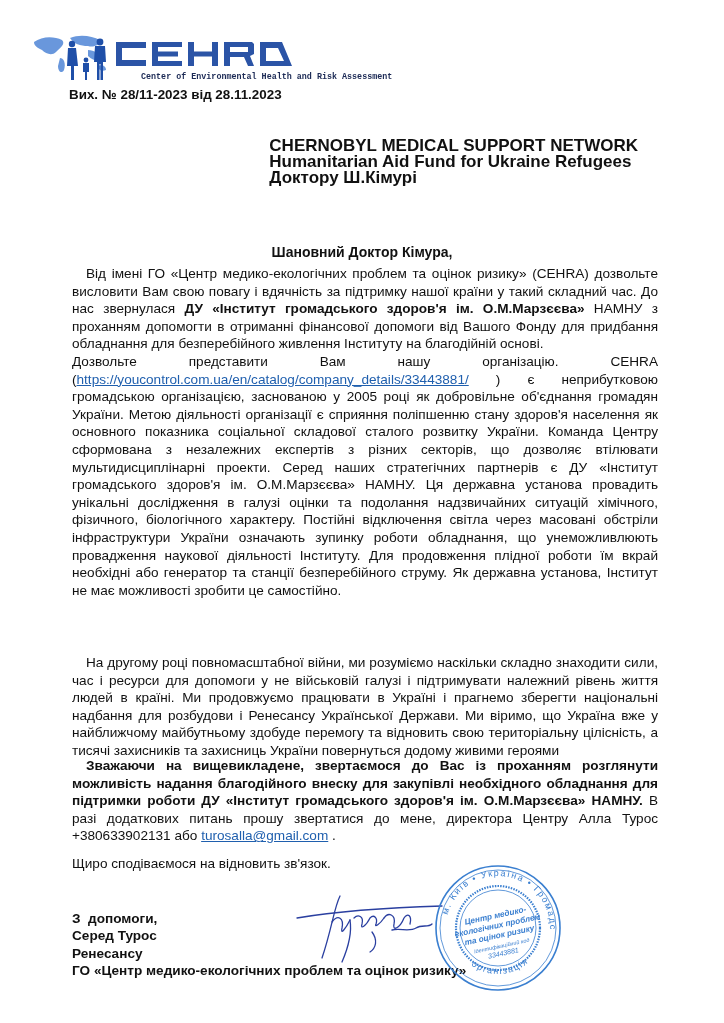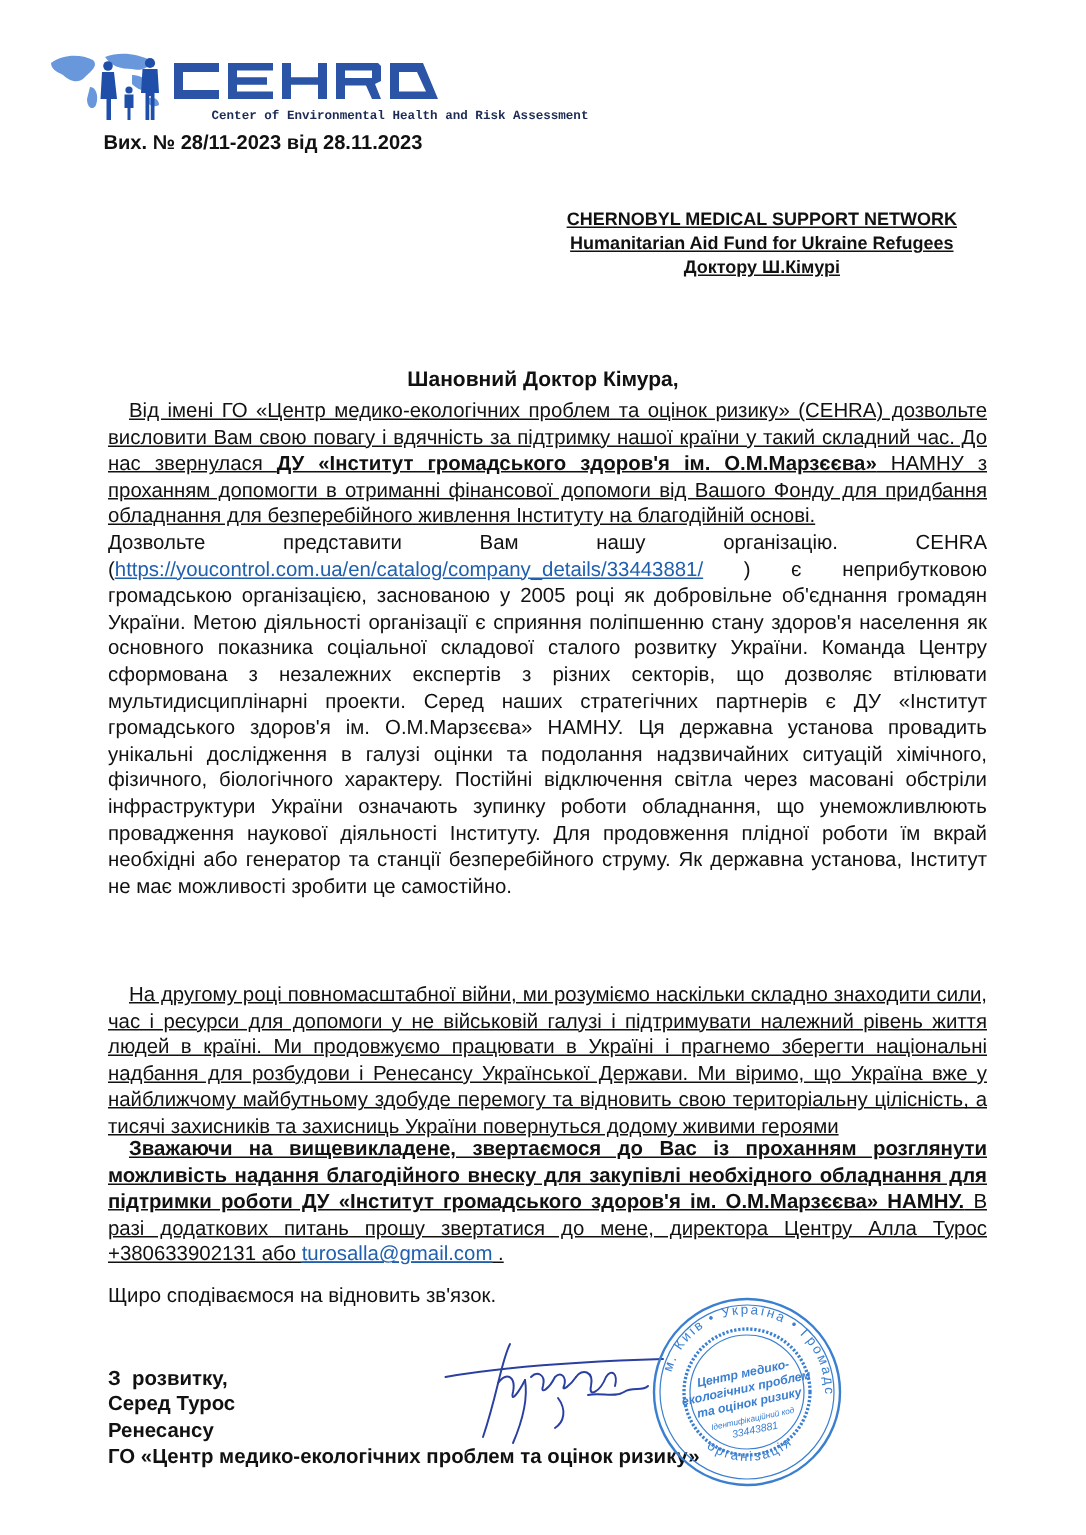--- a/index.html
+++ b/index.html
@@ -3,29 +3,29 @@
 <meta charset="utf-8">
 <style>
   html, body { margin:0; padding:0; background:#ffffff; }
   body { width:724px; height:1023px; position:relative; overflow:hidden;
          font-family:"Liberation Sans", sans-serif; color:#111; }
   .logo { position:absolute; left:30px; top:30px; width:300px; height:54px; }
   .logo svg { display:block; }
   .logo-sub { position:absolute; left:111px; top:42px; font-family:Liberation Mono, monospace;
               font-size:8.4px; font-weight:bold; color:#1c2a55; white-space:nowrap; }
   .ref { position:absolute; left:69px; top:87px; font-size:13.4px; font-weight:bold; }
-  .recipient { position:absolute; right:86px; top:138px; text-align:center; font-weight:bold; font-size:12px; line-height:16px;text-decoration:underline; }
+  .recipient { position:absolute; right:86px; top:138px; text-align:left; font-weight:bold; font-size:17px; line-height:16px; }
   .salutation { position:absolute; left:0; width:724px; top:244px; text-align:center; font-weight:bold; font-size:14px; }
   .body { position:absolute; left:72px; width:586px; font-size:13.6px; line-height:17.6px; text-align:justify; }
   .p1 { top:265px; }
   .p3 { top:654px; }
   .p4 { top:757px; }
   .p5 { top:855px; }
   .body p { margin:0; }
-  .indent { text-indent:14px;text-decoration:underline; }
+  .indent { text-indent:14px; }
   .link { color:#1f5fae; text-decoration:underline; }
   .b { font-weight:bold; }
   .sign { position:absolute; left:72px; top:910px; font-weight:bold; font-size:13.6px; line-height:17.4px; }
   .signature { position:absolute; left:292px; top:888px; width:160px; height:80px; }
   .stamp { position:absolute; left:432px; top:862px; width:132px; height:132px; }
 </style>
 </head>
 <body>
 
 <div class="logo">
@@ -80,21 +80,21 @@
 
 <div class="body p4">
   <p class="indent"><span class="b">Зважаючи на вищевикладене, звертаємося до Вас із проханням розглянути можливість надання благодійного внеску для закупівлі необхідного обладнання для підтримки роботи ДУ «Інститут громадського здоров'я ім. О.М.Марзєєва» НАМНУ.</span><span> В разі додаткових питань прошу звертатися до мене, директора Центру Алла Турос +380633902131 або </span><a class="link">turosalla@gmail.com</a><span> .</span></p>
 </div>
 
 <div class="body p5">
   <p>Щиро сподіваємося на відновить зв'язок.</p>
 </div>
 
 <div class="sign">
-  <div style="white-space:pre">З  розвитку,</div>
+  <div style="white-space:pre">З  допомоги,</div>
   <div>Серед Турос</div>
   <div>Ренесансу</div>
   <div>ГО «Центр медико-екологічних проблем та оцінок ризику»</div>
 </div>
 
 <svg class="signature" viewBox="0 0 160 80">
   <g fill="none" stroke="#2a3fa0" stroke-width="1.3" stroke-linecap="round">
     <path d="M5 30 C40 24, 80 20, 150 18"></path>
     <path d="M48 8 C42 20, 40 40, 30 70"></path>
     <path d="M40 34 C46 26, 52 30, 50 40 C48 48, 54 40, 58 32"></path>

